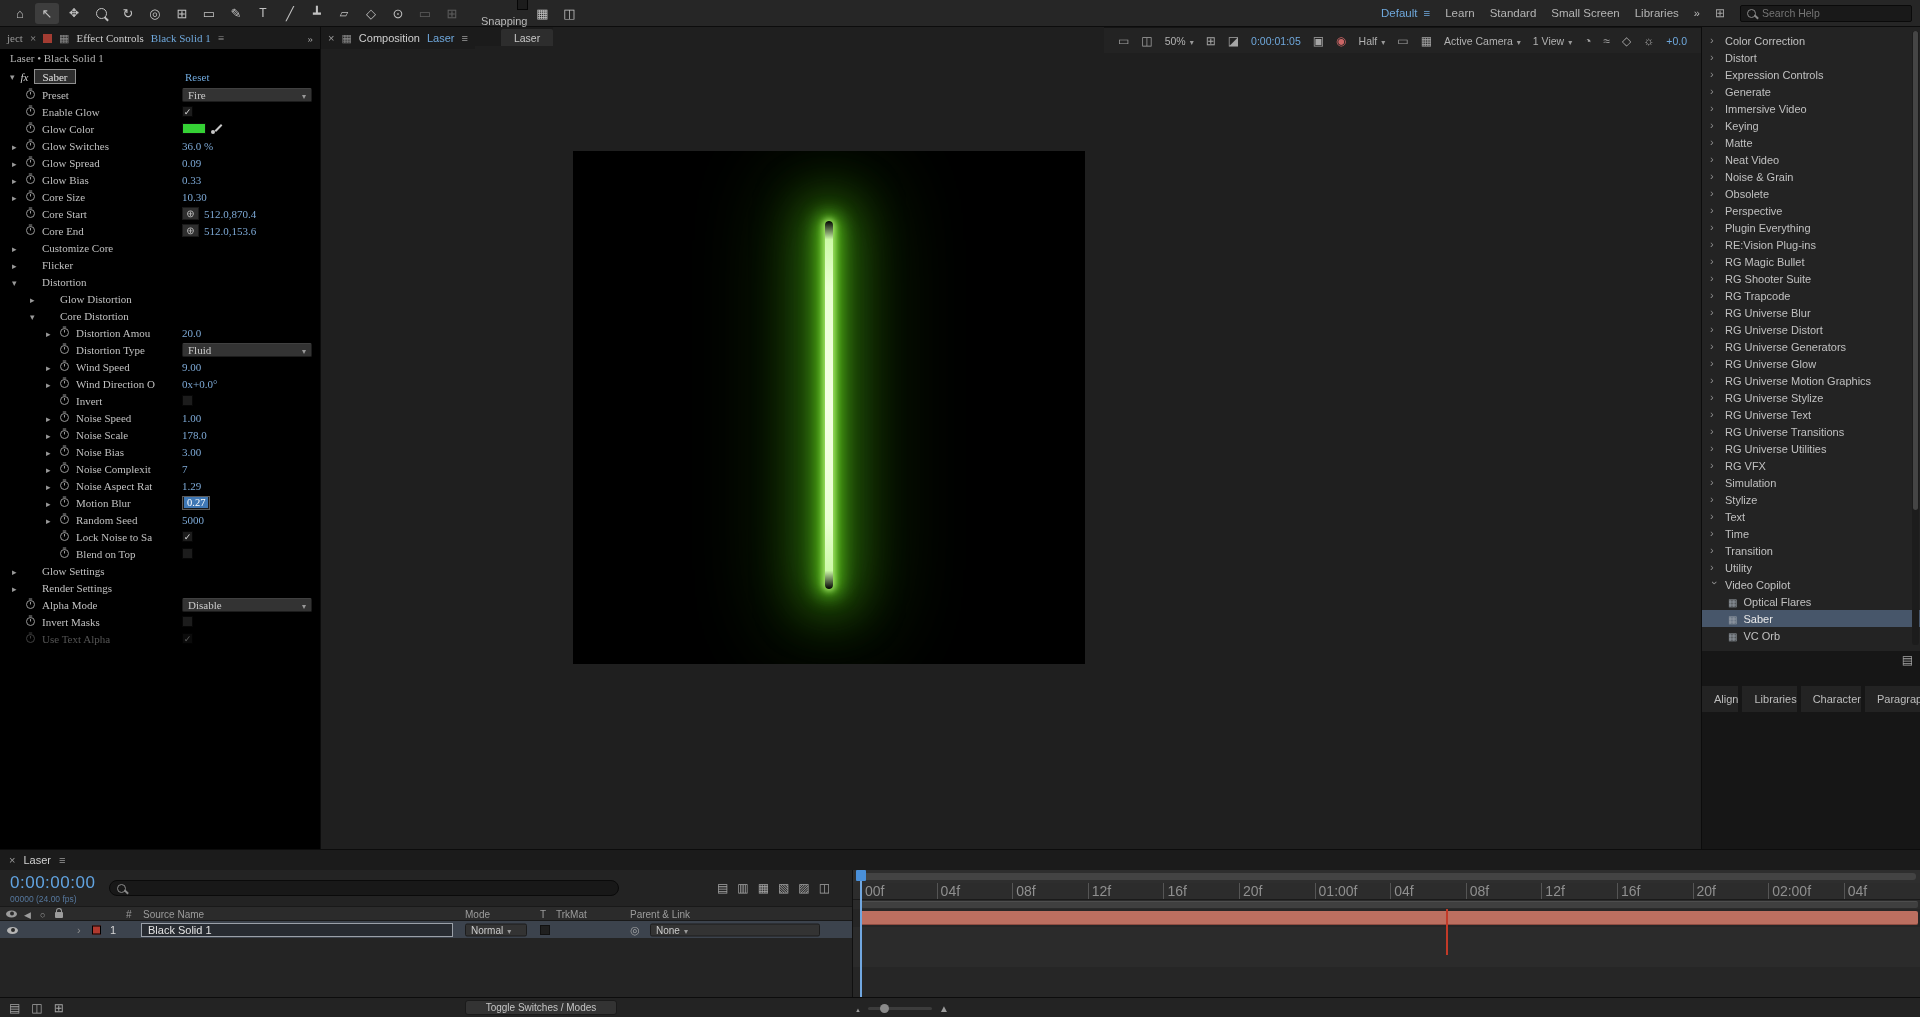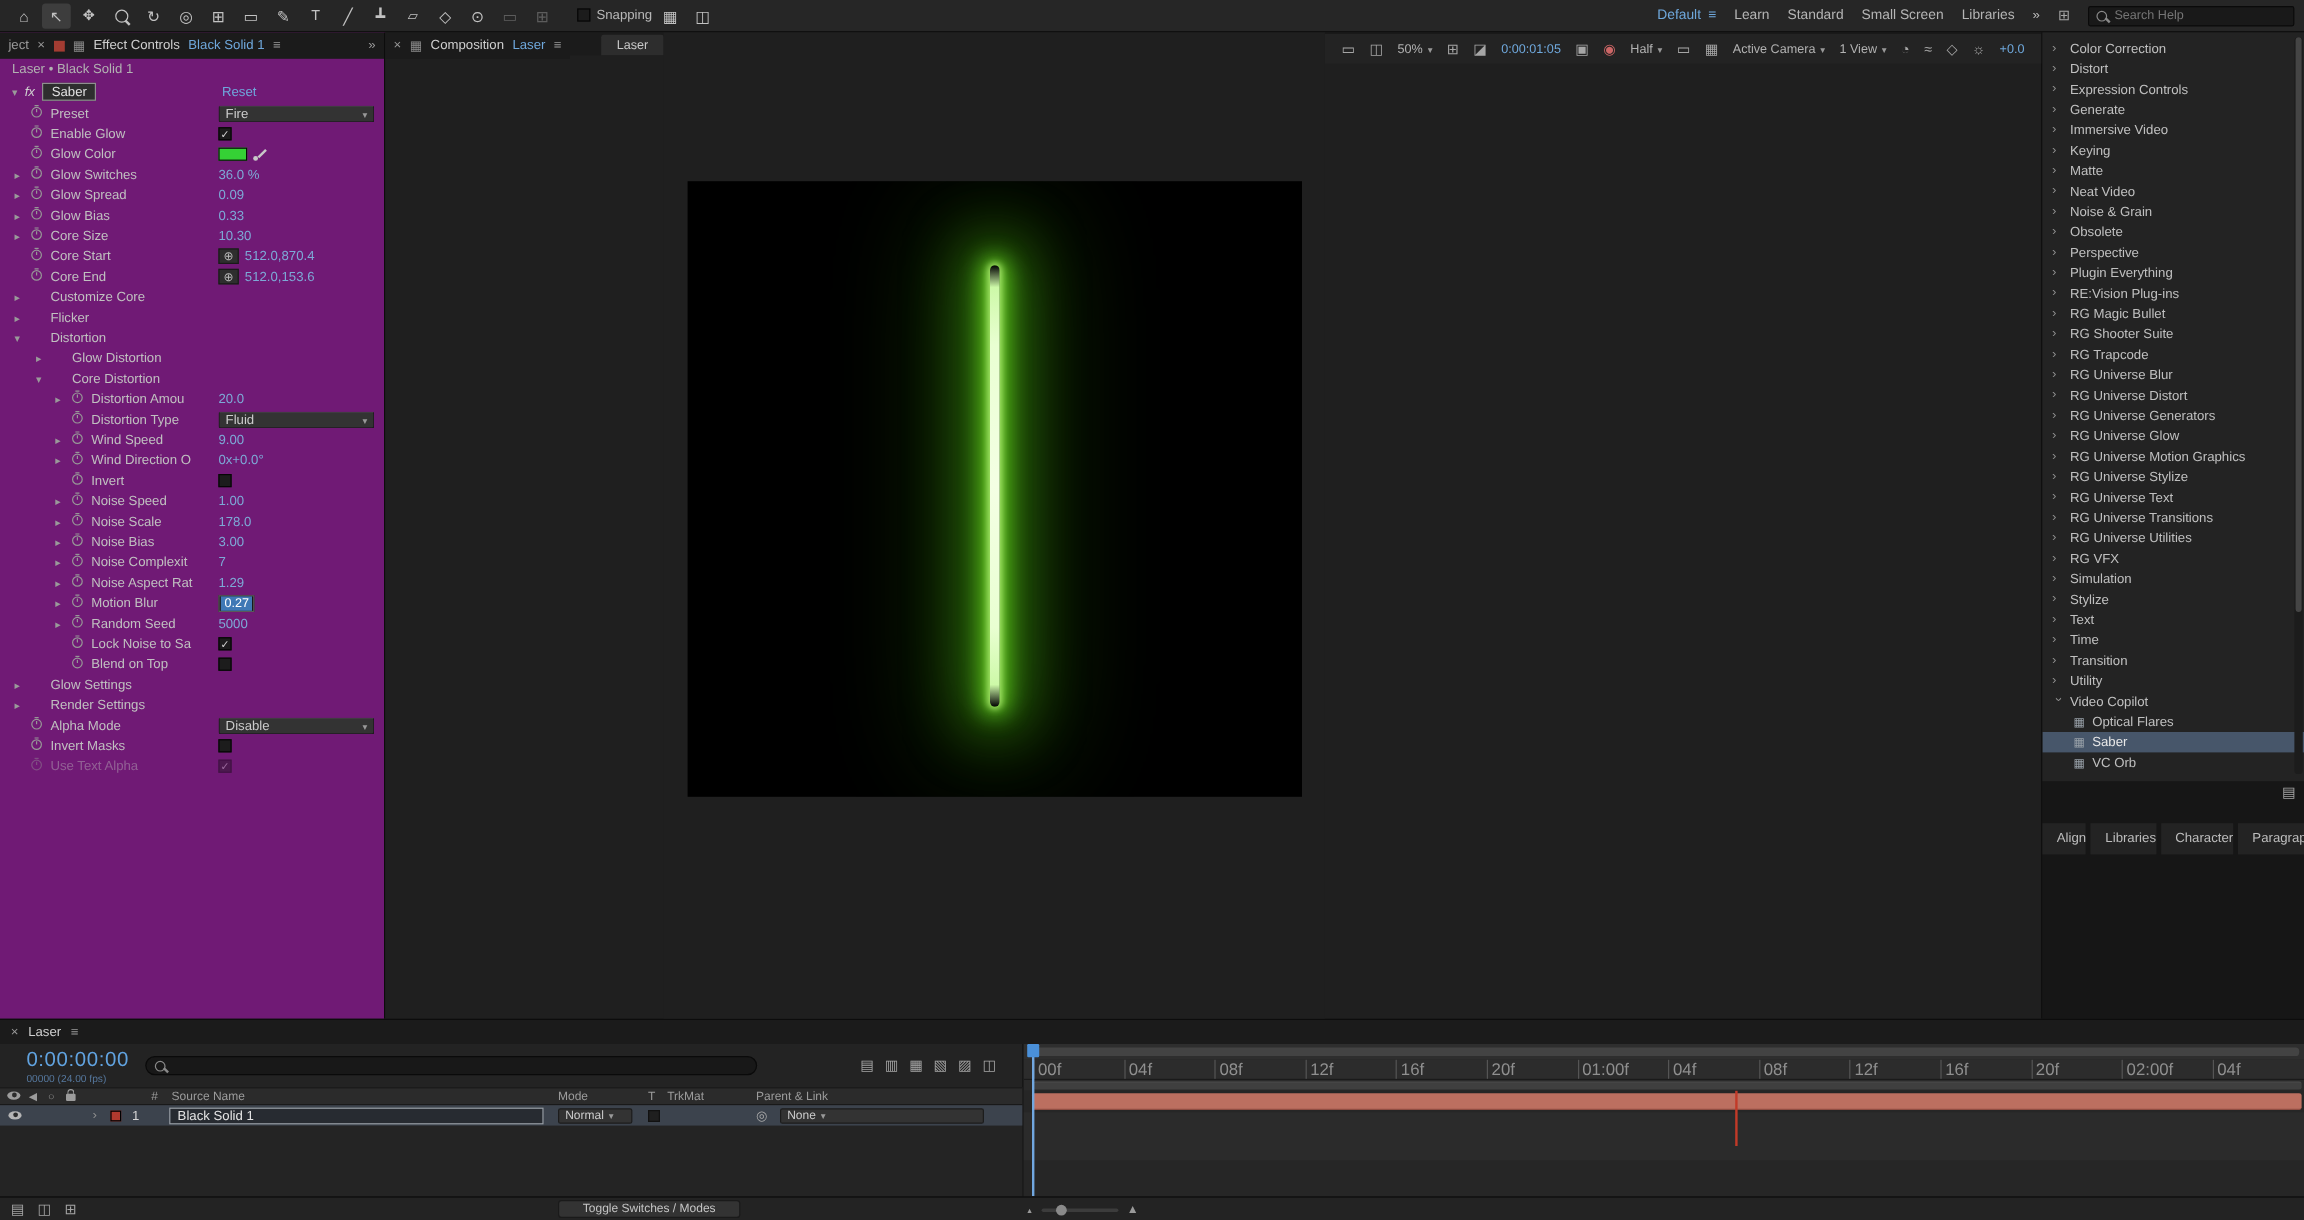--- a/index.html
+++ b/index.html
@@ -42,38 +42,38 @@
   .t-rect::before{content:"▭";}
   .t-pen::before{content:"✎";}
   .t-type::before{content:"T";font-size:12px;}
   .t-brush::before{content:"╱";}
   .t-stamp::before{content:"┻";}
   .t-eraser::before{content:"▱";font-size:11px;}
   .t-roto::before{content:"◇";}
   .t-pin::before{content:"⊙";}
   .t-snapa::before{content:"▦";}
   .t-snapb::before{content:"◫";}
-  .snapping{display:flex;align-items:flex-start;gap:5px;margin-left:14px;color:#b8b8b8;}
+  .snapping{display:flex;align-items:flex-end;gap:5px;margin-left:14px;color:#b8b8b8;flex-direction:column;}
   .cb{width:11px;height:11px;background:#1c1c1c;border:1px solid #060606;display:flex;align-items:center;justify-content:center;color:#d8d8d8;font-size:9px;flex:none;}
   .cb .mark::before{content:"✓";}
   .tb-right{margin-left:auto;display:flex;align-items:center;gap:15px;}
   .ws-host{display:flex;align-items:center;gap:15px;}
   .ws{color:#b5b5b5;font-size:11.5px;display:flex;align-items:center;gap:6px;}
   .ws.active{color:#6fa8dc;}
   .searchbox{width:172px;height:17px;background:#191919;border:1px solid #0a0a0a;border-radius:2px;display:flex;align-items:center;gap:6px;padding:0 6px;}
   .searchbox input{background:transparent;border:none;outline:none;color:#9a9a9a;font-size:10.5px;width:130px;font-family:"Liberation Sans",sans-serif;}
 
   
   .main{flex:1;display:flex;min-height:0;}
   .tabstrip{height:22px;background:#1b1b1b;display:flex;align-items:center;padding:0 7px;gap:7px;color:#9a9a9a;flex:none;font-size:11px;}
   .sq-red{width:9px;height:9px;background:#a33c32;display:inline-block;flex:none;}
   .sq-ic::before{content:"▦";color:#8a8a8a;}
 
   
-  .ec-panel{width:321px;background:#701a75;border-right:1px solid #0c0c0c;display:flex;flex-direction:column;flex:none;}
+  .ec-panel{width:321px;background:#000000;border-right:1px solid #0c0c0c;display:flex;flex-direction:column;flex:none;font-family:Liberation Serif, serif;}
   .ec-breadcrumb{height:18px;line-height:18px;padding-left:10px;color:#b2b2b2;flex:none;}
   .ec-effect-header{height:19px;display:flex;align-items:center;padding-left:10px;gap:6px;position:relative;flex:none;}
   .twirlchar{color:#9a9a9a;font-size:9px;}
   .twirlchar.open::before{content:"▾";}
   .twirlchar.closed::before{content:"▸";}
   .fx-badge{font-style:italic;color:#cfcfcf;}
   .effect-name-box{border:1px solid #8f8f8f;background:#2e2e2e;padding:0 7px;height:15px;line-height:14px;color:#e2e2e2;}
   .reset-link{position:absolute;left:185px;color:#6fa8dc;}
   .ec-rows{flex:1;overflow:hidden;}
   .ec-row{height:17px;display:flex;align-items:center;position:relative;}
@@ -135,21 +135,21 @@
   .fx-thumb{position:absolute;left:1px;right:1px;top:0;height:78%;background:#454545;border-radius:3px;}
   .mini-row{height:18px;display:flex;justify-content:flex-end;align-items:center;padding-right:7px;color:#9a9a9a;}
   .side-panels{margin-top:17px;display:flex;flex-direction:row;gap:4px;}
   .side-panel{height:26px;background:#232323;display:flex;align-items:center;padding-left:12px;color:#bdbdbd;flex:none;}
 
   
   .timeline{height:148px;background:#232323;border-top:1px solid #0c0c0c;display:flex;flex-direction:column;flex:none;}
   .tl-tabstrip{height:20px;background:#1b1b1b;display:flex;align-items:center;gap:8px;padding:0 9px;color:#9a9a9a;flex:none;}
   .tl-body{flex:1;display:flex;min-height:0;}
   .tl-left{width:853px;display:flex;flex-direction:column;border-right:1px solid #101010;flex:none;}
-  .tl-controls{height:36px;display:flex;align-items:center;padding:0 10px;gap:14px;margin-left:12px;}
+  .tl-controls{height:36px;display:flex;align-items:center;padding:0 10px;gap:14px;}
   .tl-timeblock{display:flex;flex-direction:column;justify-content:center;}
   .tl-time{color:#61a3e0;font-size:17px;letter-spacing:.5px;}
   .tl-frames{color:#56789e;font-size:8.5px;margin-top:1px;}
   .tl-search{width:510px;height:16px;background:#181818;border:1px solid #0a0a0a;border-radius:8px;display:flex;align-items:center;padding:0 7px;gap:6px;}
   .tl-search input{background:transparent;border:none;outline:none;width:440px;color:#9a9a9a;font-family:"Liberation Sans",sans-serif;}
   .tl-icons{display:flex;gap:9px;margin-left:auto;padding-right:12px;color:#a5a5a5;}
   .tl-header{height:15px;background:#2b2b2b;border-top:1px solid #191919;border-bottom:1px solid #191919;position:relative;font-size:10px;color:#9c9c9c;flex:none;}
   .tl-header .hpos, .tl-layer .lpos{position:absolute;top:50%;transform:translateY(-50%);}
   .tl-layer{height:17px;background:#3c434d;position:relative;color:#d5d5d5;flex:none;}
   .layer-swatch{width:9px;height:9px;background:#b0392e;border:1px solid #000;display:inline-block;}

